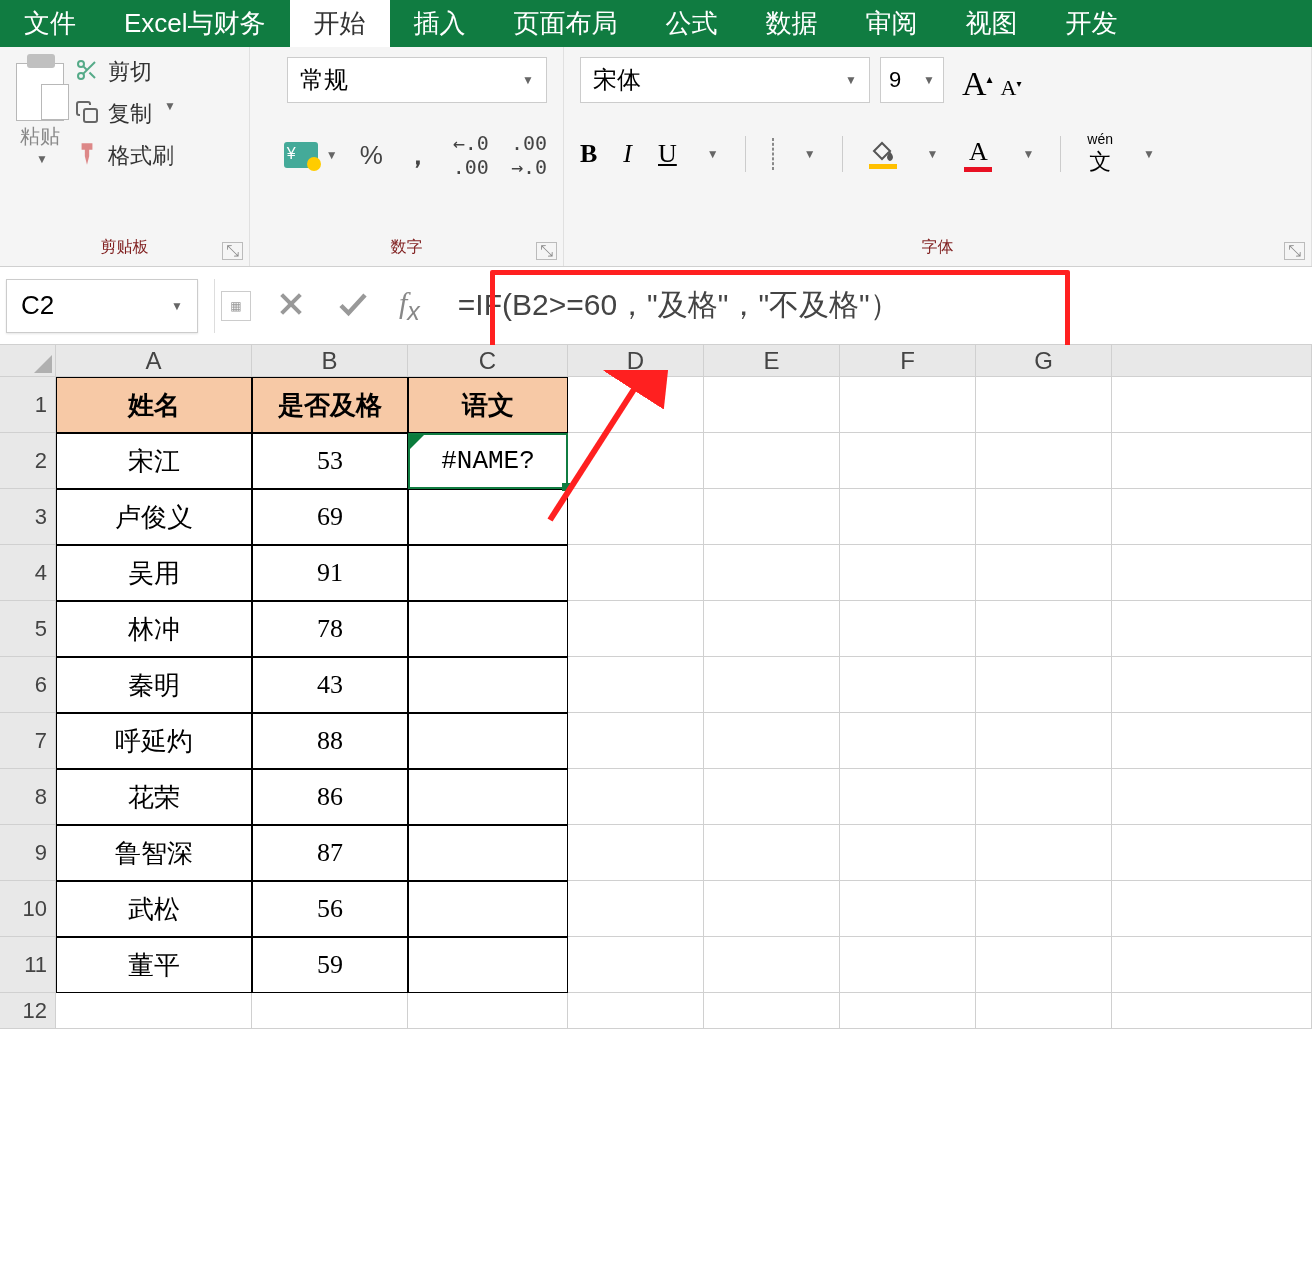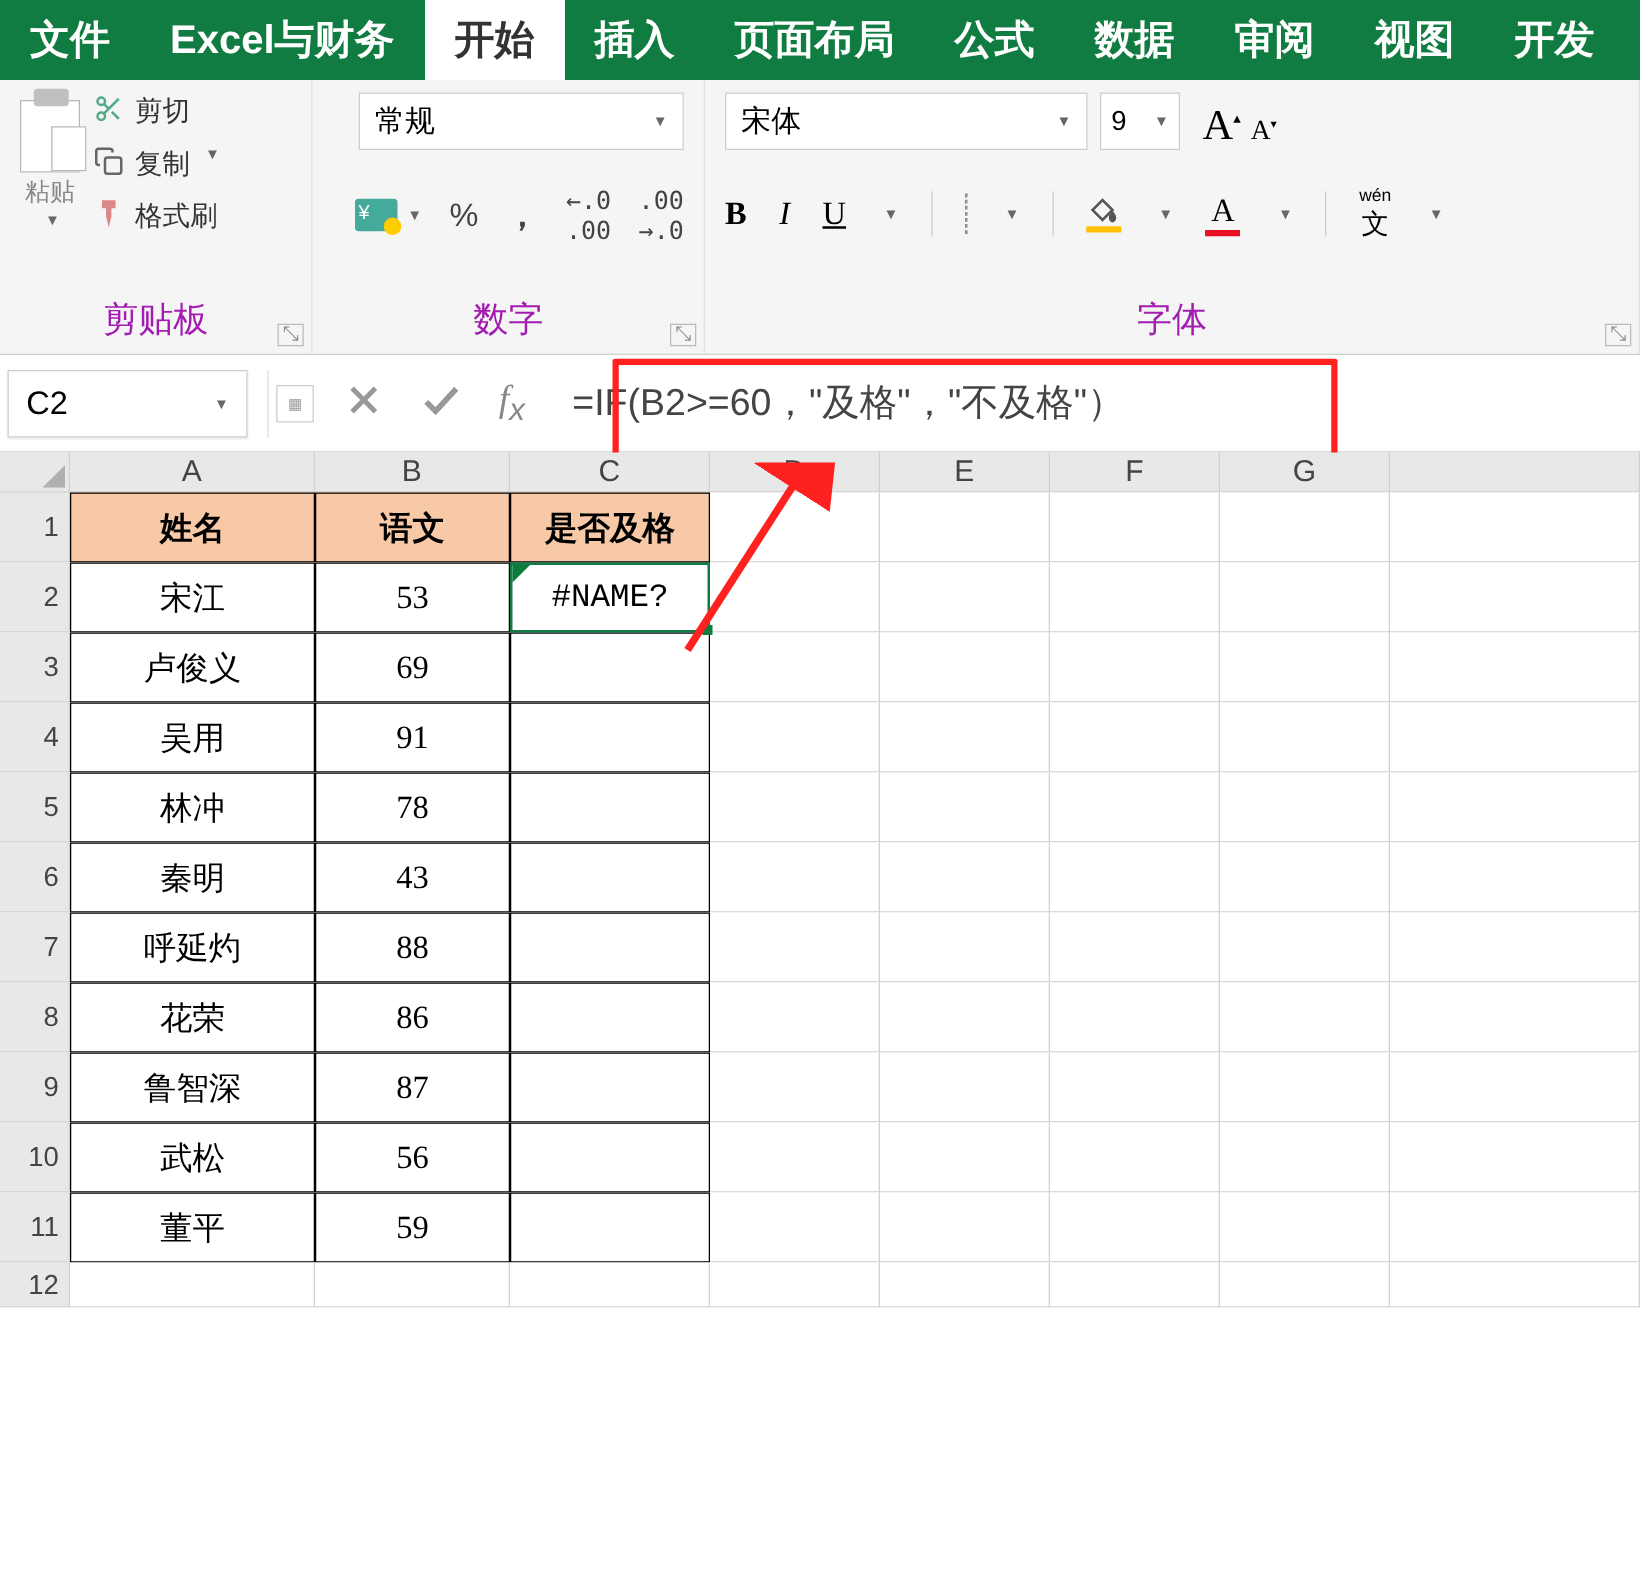--- a/index.html
+++ b/index.html
@@ -1,26 +1,25 @@
 <!DOCTYPE html>
 <html><head>
   <meta charset="utf-8">
   <style>
     * { margin: 0; padding: 0; box-sizing: border-box; font-family: "Microsoft YaHei", SimSun, sans-serif; }
     body { background: #fff; width: 1312px; overflow: hidden; }
 
     
     .menubar {
       background: #107c41;
-      height: 64px;
+      height: 47px;
       display: flex;
       align-items: stretch;
       color: #fff;
-      font-size: 32px;
-      font-weight: bold;
+      font-size: 26px;
     }
     .menubar .tab {
       padding: 0 24px;
       display: flex;
       align-items: center;
       cursor: pointer;
     }
     .menubar .tab.active {
       background: #fff;
       color: #333;
@@ -36,22 +35,22 @@
     .group {
       padding: 10px 16px 4px;
       display: flex;
       flex-direction: column;
       border-right: 1px solid #e0e0e0;
       position: relative;
     }
     .group-content { flex: 1; display: flex; align-items: flex-start; gap: 10px; }
     .group-label {
       text-align: center;
-      font-size: 28px;
-      color: #a21caf;
+      font-size: 16px;
+      color: #7f1d1d;
       margin-top: 6px;
       padding: 4px 0;
       position: relative;
     }
     .group-launcher {
       position: absolute;
       right: 6px;
       bottom: 6px;
       font-size: 16px;
       color: #888;
@@ -381,22 +380,22 @@
     <div class="cell colhdr">B</div>
     <div class="cell colhdr">C</div>
     <div class="cell colhdr">D</div>
     <div class="cell colhdr">E</div>
     <div class="cell colhdr">F</div>
     <div class="cell colhdr">G</div>
     <div class="cell colhdr"></div>
 
     <div class="cell rowhdr">1</div>
     <div class="cell thdr">姓名</div>
+    <div class="cell thdr">是否及格</div>
     <div class="cell thdr">语文</div>
-    <div class="cell thdr">是否及格</div>
     <div class="cell"></div>
     <div class="cell"></div>
     <div class="cell"></div>
     <div class="cell"></div>
     <div class="cell"></div>
 
     <div class="cell rowhdr">2</div>
     <div class="cell dcell">宋江</div>
     <div class="cell dcell">53</div>
     <div class="cell dcell result">#NAME?</div>

